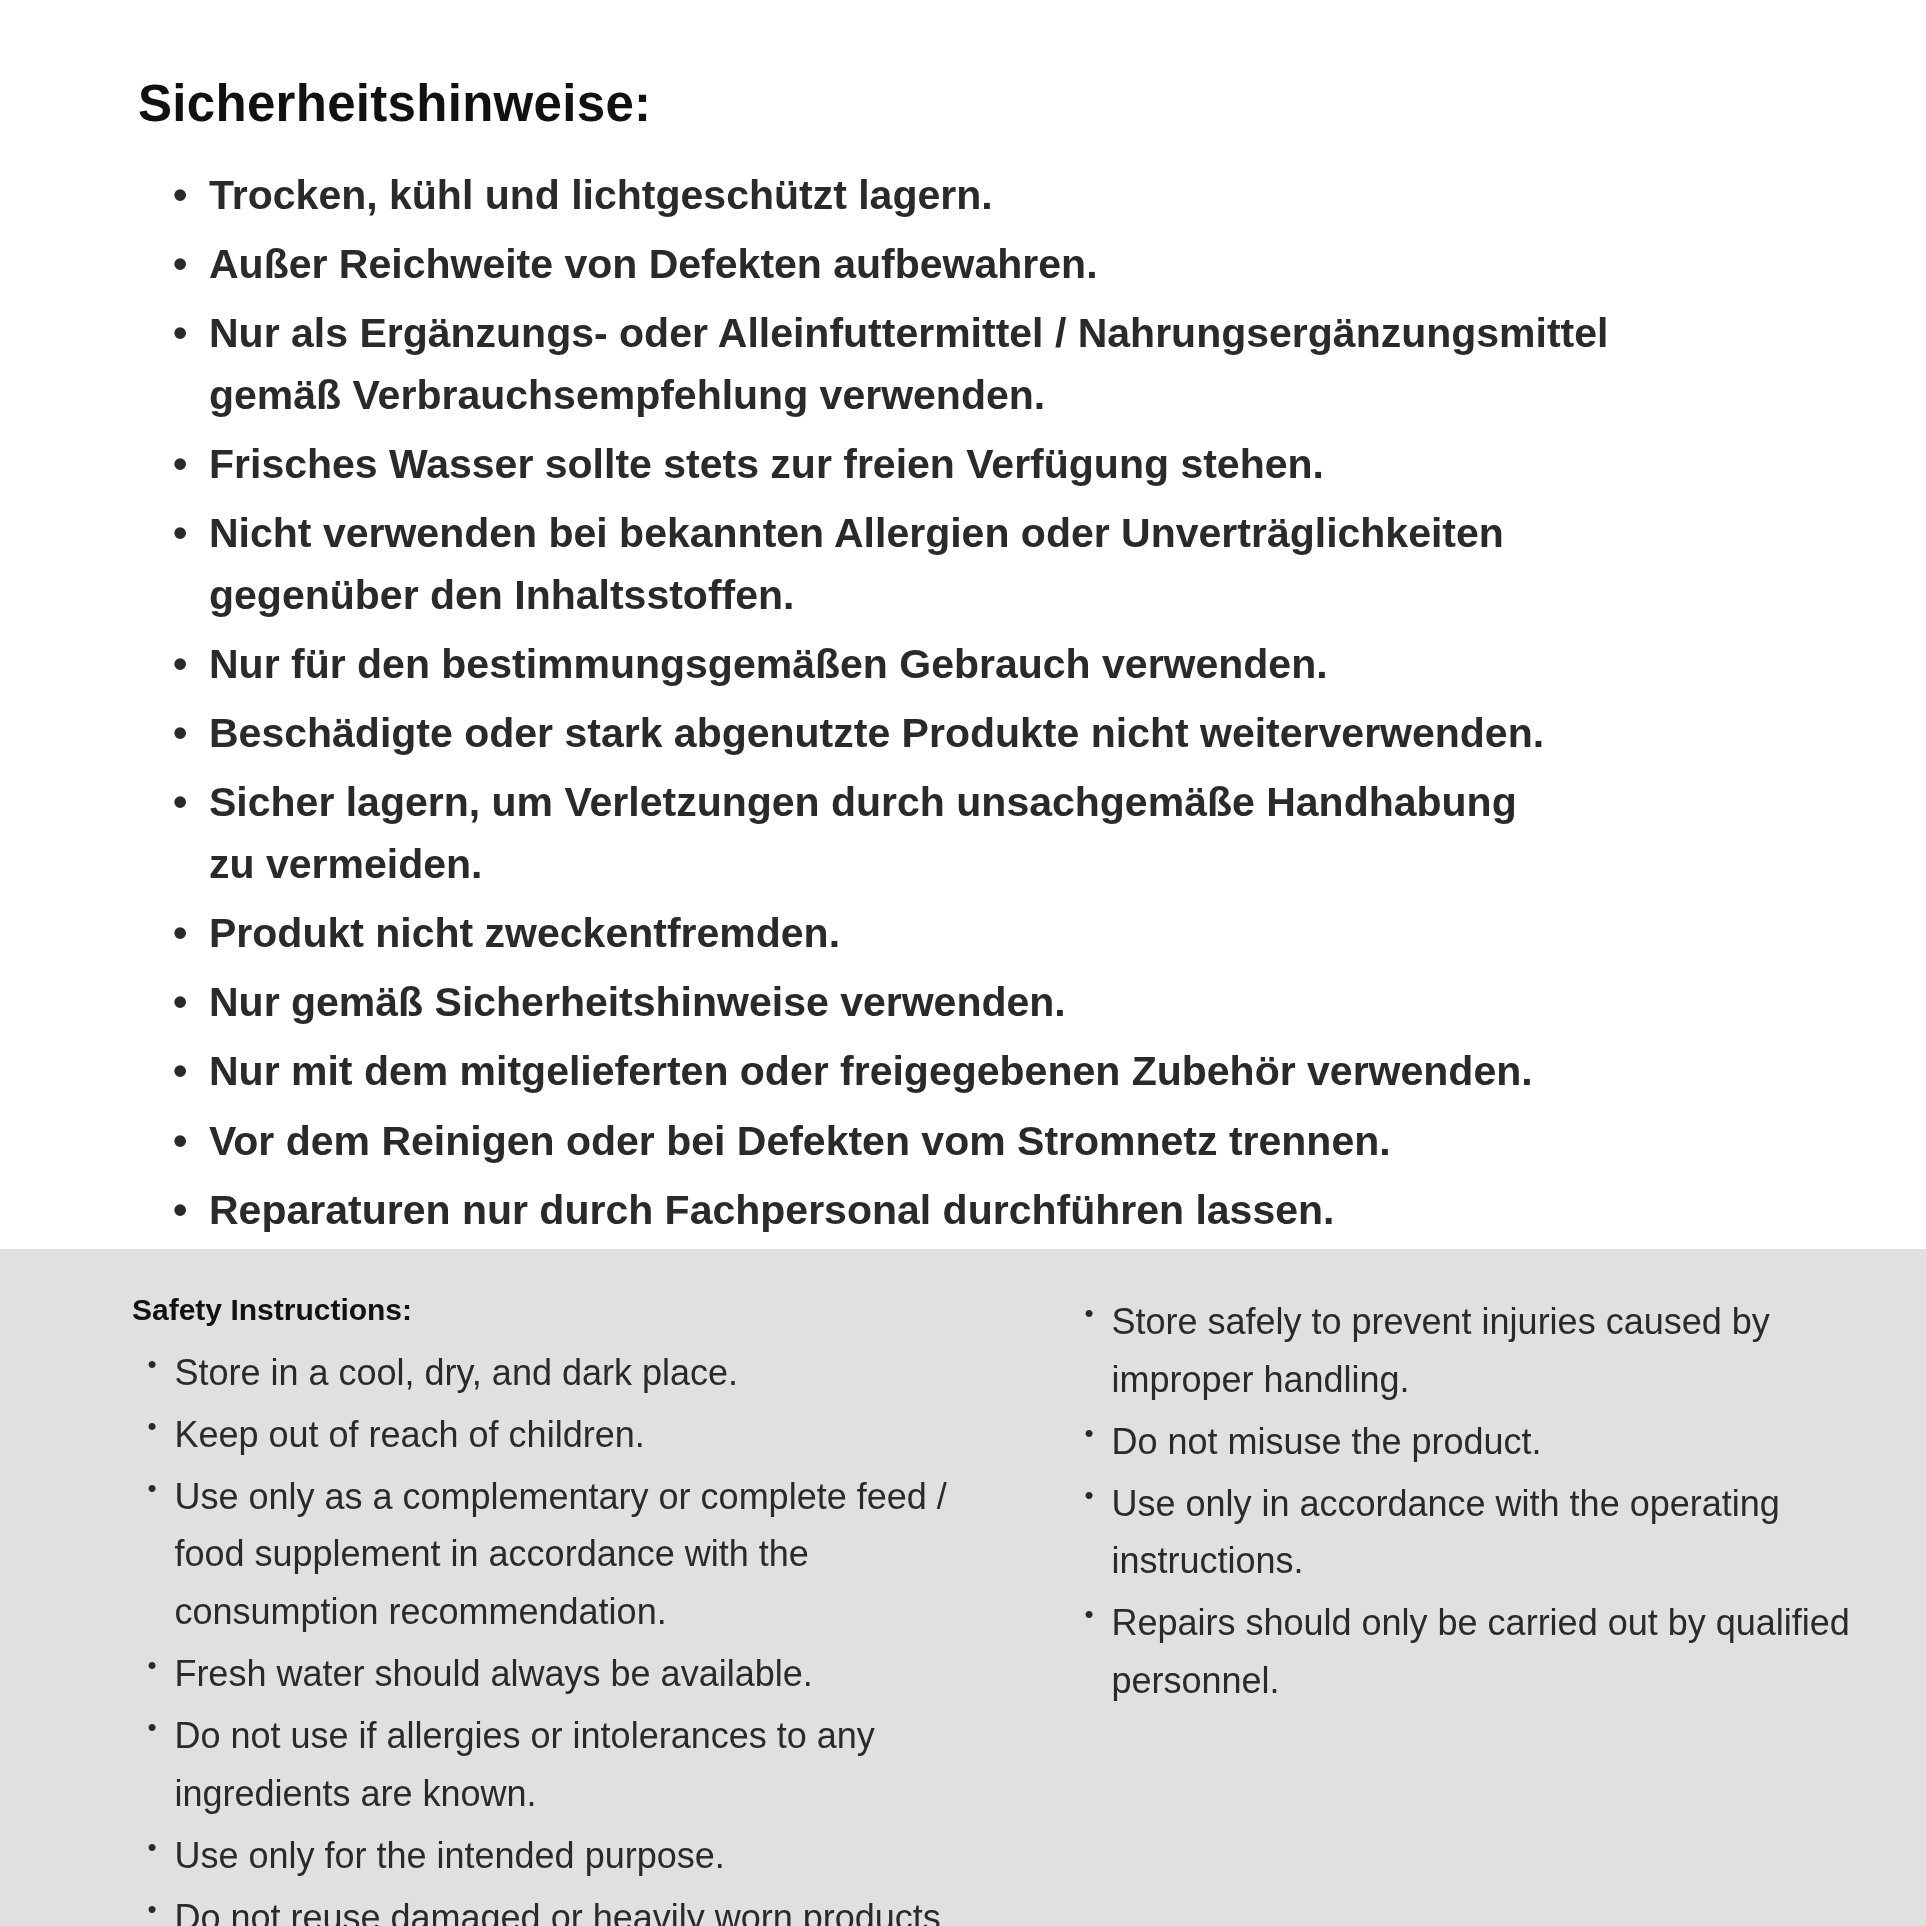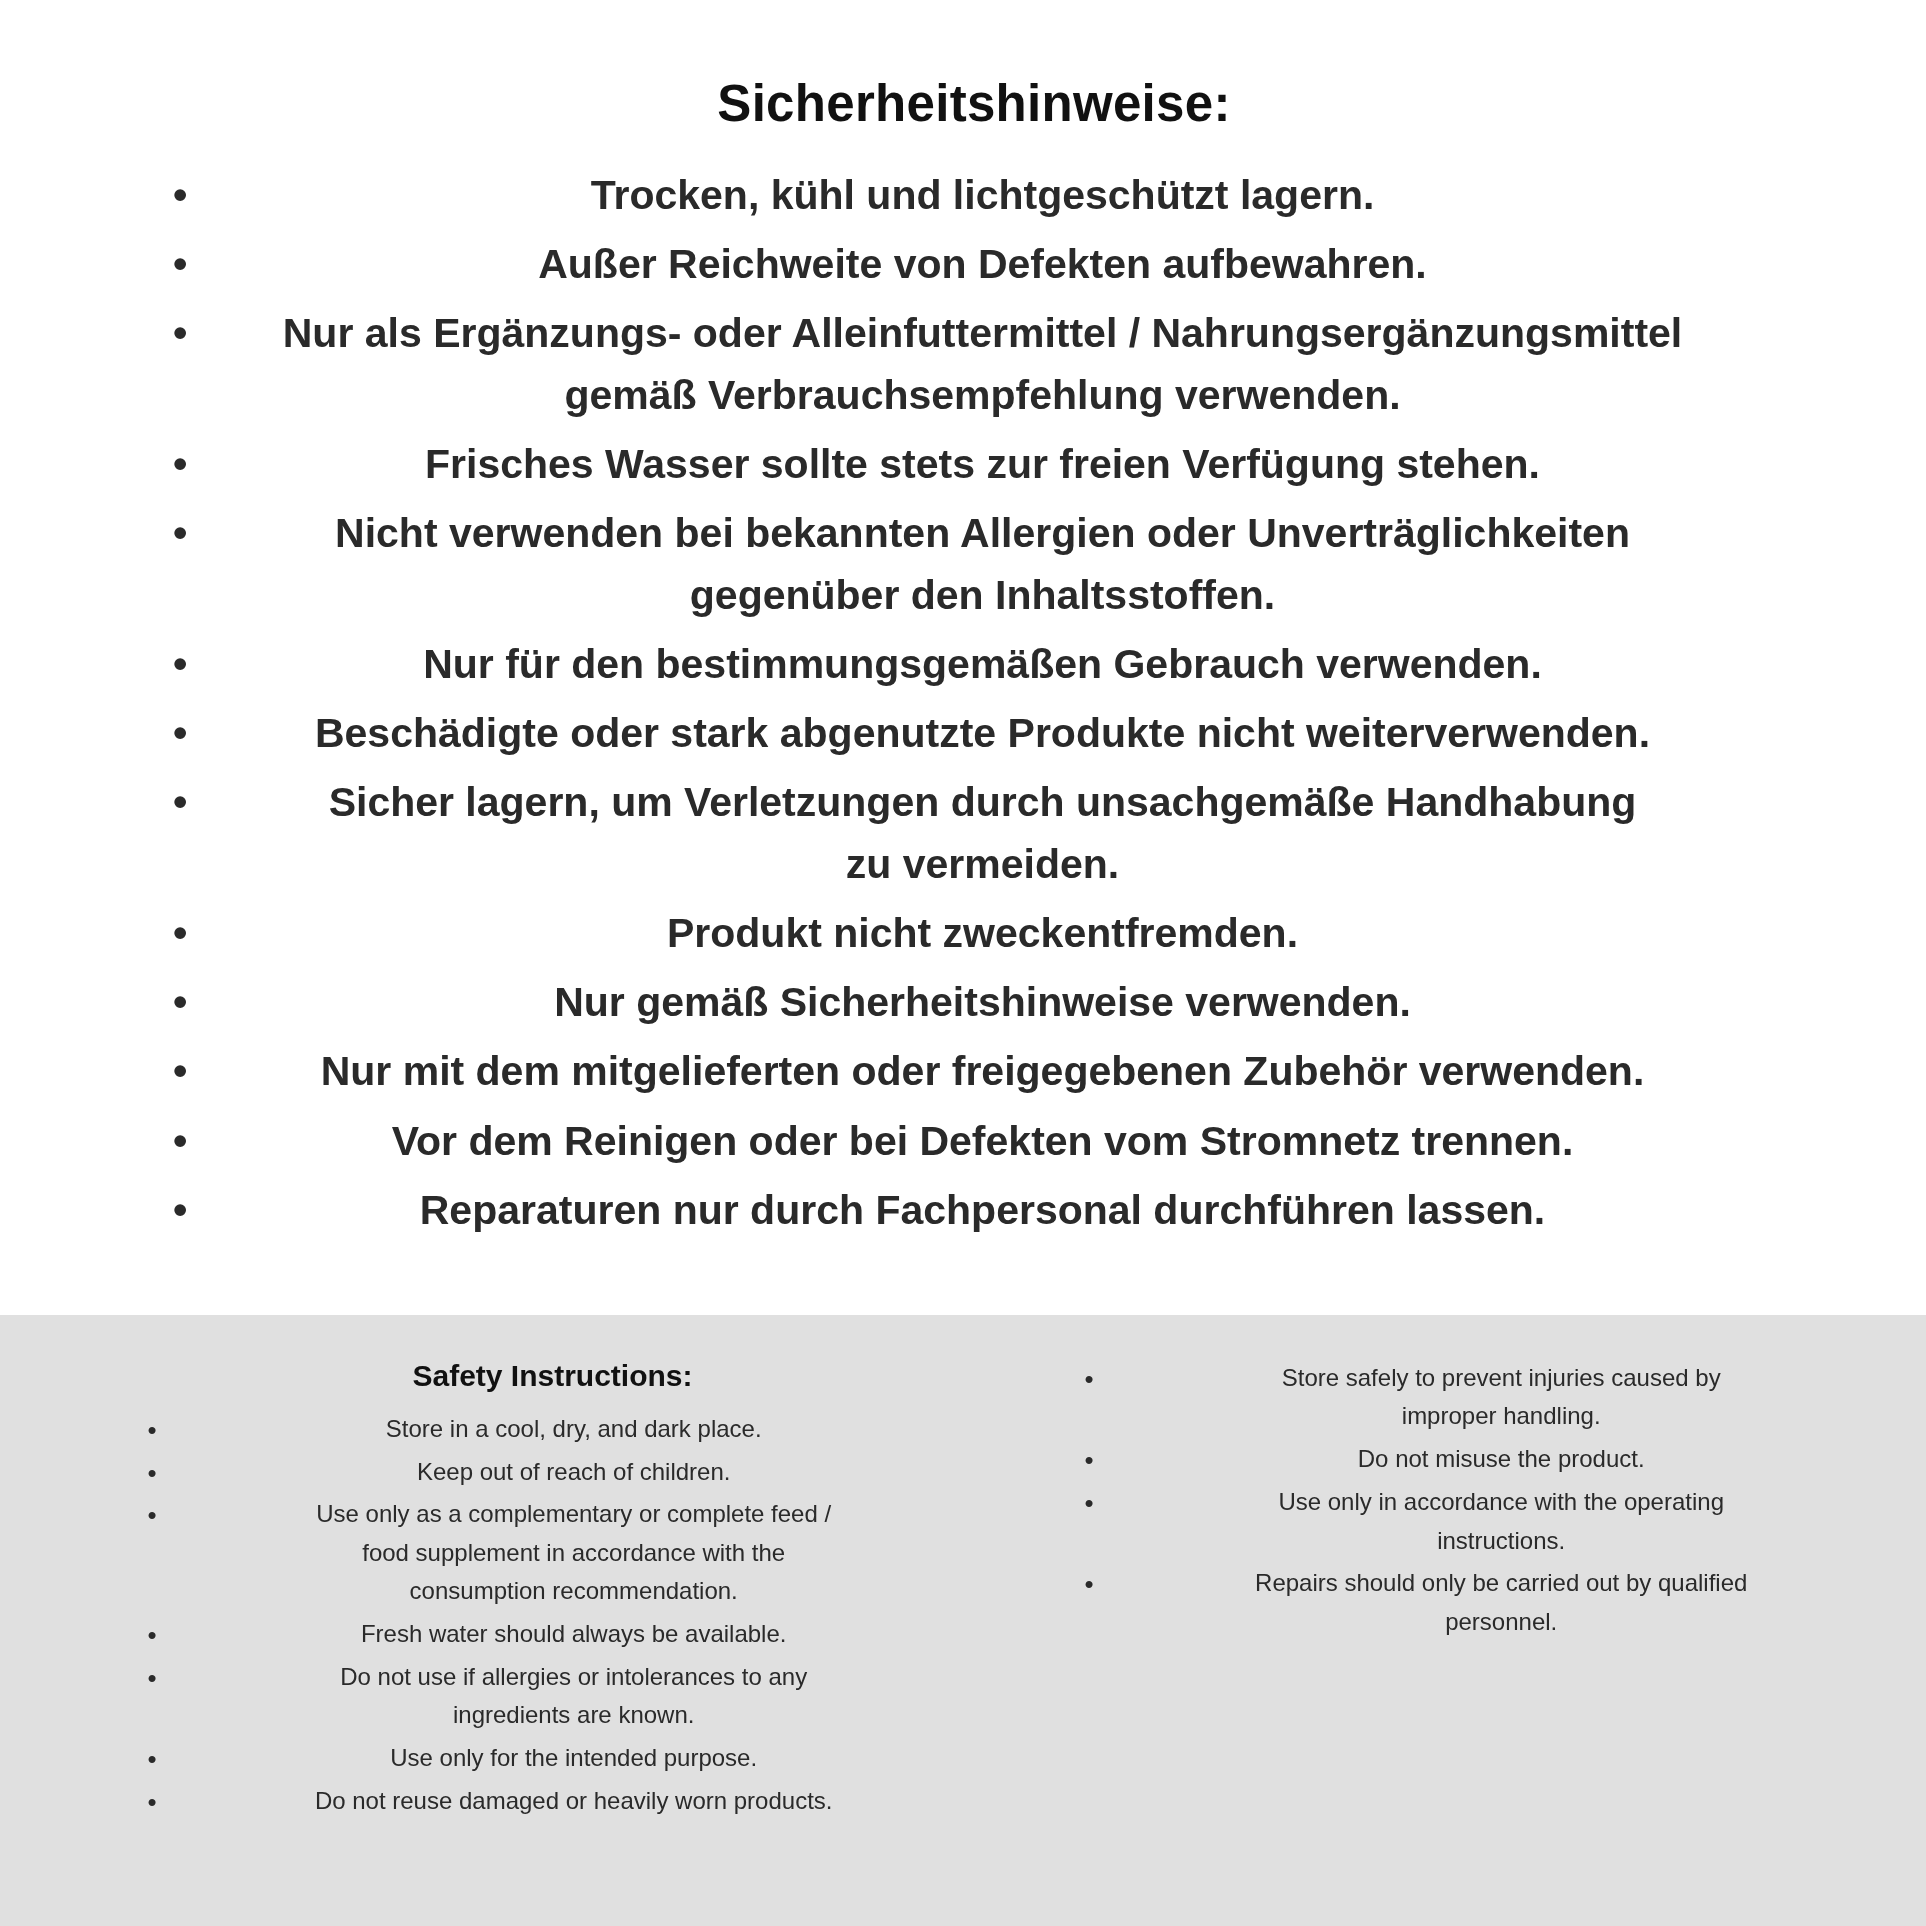--- a/index.html
+++ b/index.html
@@ -1,15 +1,15 @@
 <!DOCTYPE html>
 <html style="--page-bg: #ffffff; --english-bg: #e0e0e0; --title-color: #111111; --text-color: #2a2a2a;font-size:10.3px"><head>
 <meta charset="utf-8">
 <style>
-  * { margin: 0; padding: 0; box-sizing: border-box; text-align: center; }
+  * { margin: 0; padding: 0; box-sizing: border-box; }
   html, body { width: 1926px; height: 1926px; }
   body {
     font-family: "Liberation Sans", "DejaVu Sans", sans-serif;
     background: var(--page-bg, #ffffff);
     color: var(--text-color, #262626);
   }
   .page { width: 1926px; height: 1926px; display: flex; flex-direction: column; }
 
   
   .german-section {
@@ -61,21 +61,21 @@
     font-weight: 700;
     color: var(--title-color, #111111);
     margin-bottom: 16.7px;
   }
   .english-list {
     list-style: none;
     padding-left: 15.4px;
   }
   .english-list li {
     position: relative;
-    font-size: 24px;
+    font-size: 36px;
     line-height: 1.6;
     padding-left: 27px;
     margin-bottom: 4.5px;
     white-space: pre-line;
     color: var(--text-color, #262626);
   }
   .english-list li::before {
     content: "\2022";
     position: absolute;
     left: 0;

